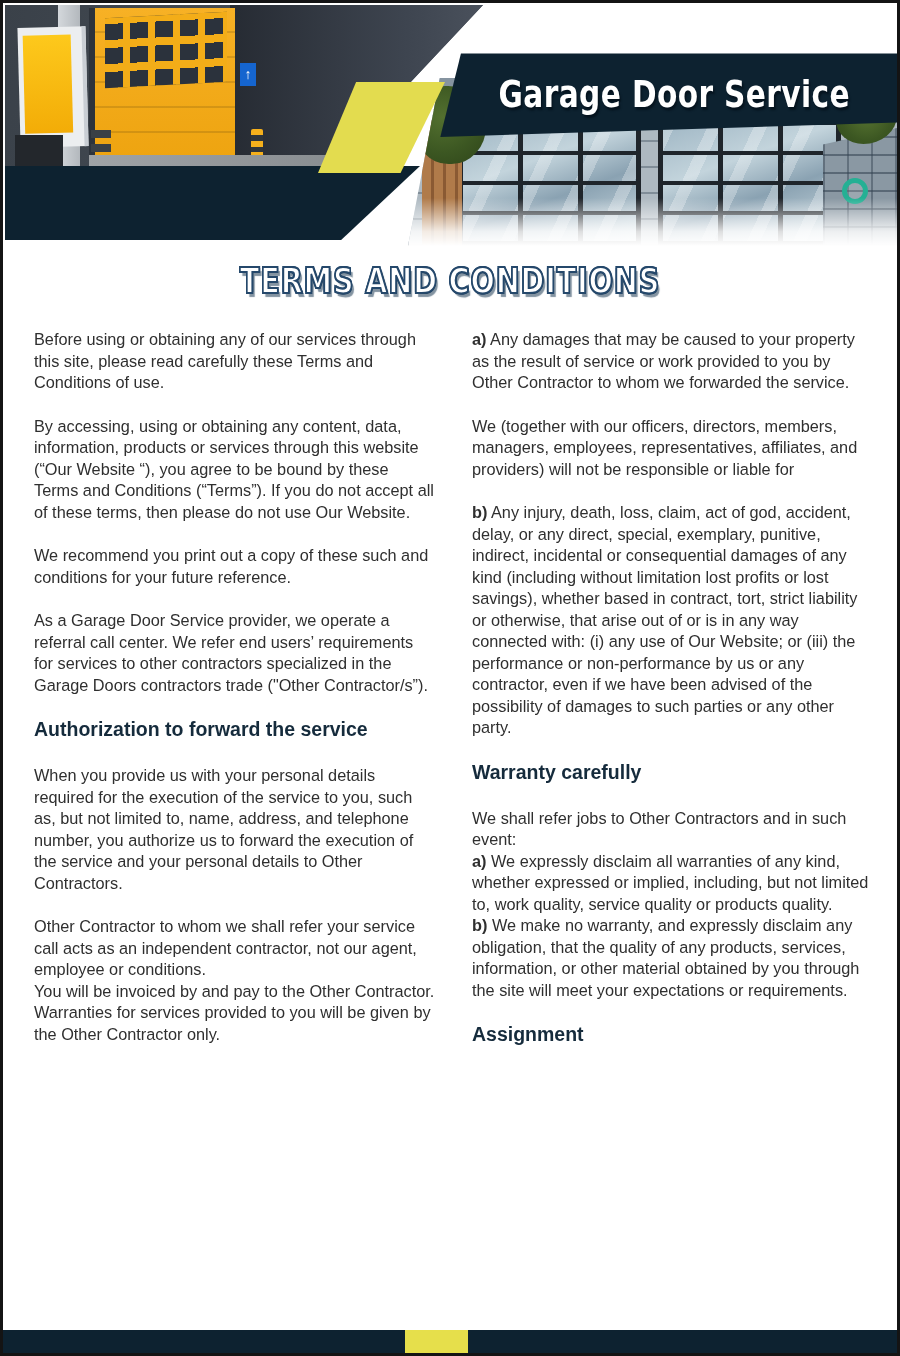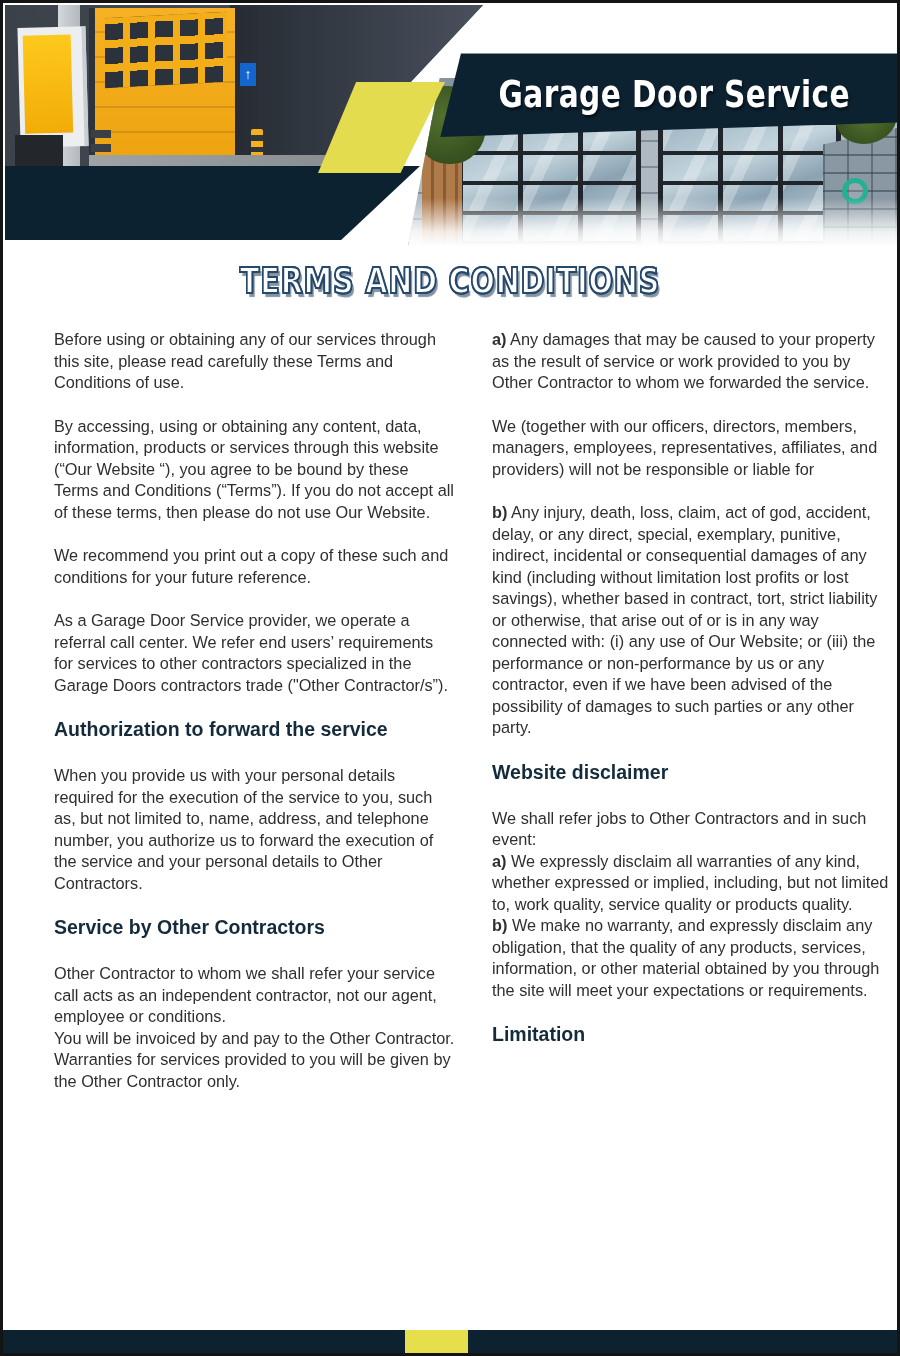--- a/index.html
+++ b/index.html
@@ -98,21 +98,21 @@
   
   .title{
     position:absolute;left:0;top:258px;width:894px;text-align:center;margin:0;
     font-family:"DejaVu Sans","Liberation Sans",sans-serif;font-weight:bold;
     font-size:35px;line-height:40px;letter-spacing:1px;color:#fff;
     -webkit-text-stroke:2px #25486b;
     text-shadow:3px 4px 1px rgba(30,58,84,0.55),1px 1px 0 #25486b,-1px -1px 0 #25486b,1px -1px 0 #25486b,-1px 1px 0 #25486b;
     transform:scaleX(0.82);transform-origin:50% 50%;
   }
   
-  .content{position:absolute;left:31px;top:326px;width:840px;display:flex;gap:36px;margin-left:20px;}
+  .content{position:absolute;left:31px;top:326px;width:840px;display:flex;gap:36px;}
   .col{width:406px;}
   .para{font-size:16.3px;line-height:21.5px;color:var(--body-text);margin:0 0 22px;white-space:pre-line;}
   .para .b{font-weight:bold;}
   .sec-h{font-size:19.5px;line-height:23px;color:var(--heading-color);font-weight:bold;margin:0 0 24px;}
   
   .footer{position:absolute;left:0;bottom:0;width:894px;height:23px;background:var(--navy);}
   .footer-accent{position:absolute;left:402px;top:0;width:63px;height:100%;background:var(--footer-accent);}
 </style>
 </head>
 <body>
@@ -164,34 +164,33 @@
   <h1 class="title">TERMS AND CONDITIONS</h1>
 
   <div class="content">
     <div class="col">
         <p class="para"><span>Before using or obtaining any of our services through this site, please read carefully these Terms and Conditions of use.</span></p>
         <p class="para"><span>By accessing, using or obtaining any content, data, information, products or services through this website (“Our Website “), you agree to be bound by these Terms and Conditions (“Terms”). If you do not accept all of these terms, then please do not use Our Website.</span></p>
         <p class="para"><span>We recommend you print out a copy of these such and conditions for your future reference.</span></p>
         <p class="para"><span>As a Garage Door Service provider, we operate a referral call center. We refer end users’ requirements for services to other contractors specialized in the Garage Doors contractors trade ("Other Contractor/s”).</span></p>
         <h2 class="sec-h">Authorization to forward the service</h2>
         <p class="para"><span>When you provide us with your personal details required for the execution of the service to you, such as, but not limited to, name, address, and telephone number, you authorize us to forward the execution of the service and your personal details to Other Contractors.</span></p>
-        <h2 class="sec-h">Service by Other Contractors</h2>
         <p class="para"><span>Other Contractor to whom we shall refer your service call acts as an independent contractor, not our agent, employee or conditions.
 You will be invoiced by and pay to the Other Contractor.
 Warranties for services provided to you will be given by the Other Contractor only.</span></p>
       </div>
     <div class="col">
         <p class="para"><span class="b">a)</span><span> Any damages that may be caused to your property as the result of service or work provided to you by Other Contractor to whom we forwarded the service.</span></p>
         <p class="para"><span>We (together with our officers, directors, members, managers, employees, representatives, affiliates, and providers) will not be responsible or liable for</span></p>
         <p class="para"><span class="b">b)</span><span> Any injury, death, loss, claim, act of god, accident, delay, or any direct, special, exemplary, punitive, indirect, incidental or consequential damages of any kind (including without limitation lost profits or lost savings), whether based in contract, tort, strict liability or otherwise, that arise out of or is in any way connected with: (i) any use of Our Website; or (iii) the performance or non-performance by us or any contractor, even if we have been advised of the possibility of damages to such parties or any other party.</span></p>
-        <h2 class="sec-h">Website disclaimer</h2>
+        <h2 class="sec-h">Warranty carefully</h2>
         <p class="para"><span>We shall refer jobs to Other Contractors and in such event:
 </span><span class="b">a)</span><span> We expressly disclaim all warranties of any kind, whether expressed or implied, including, but not limited to, work quality, service quality or products quality.
 </span><span class="b">b)</span><span> We make no warranty, and expressly disclaim any obligation, that the quality of any products, services, information, or other material obtained by you through the site will meet your expectations or requirements.</span></p>
-        <h2 class="sec-h">Limitation</h2>
+        <h2 class="sec-h">Assignment</h2>
       </div>
   </div>
 
   <div class="footer">
     <div class="footer-accent"></div>
   </div>
 
 </div>
 
 </body></html>

